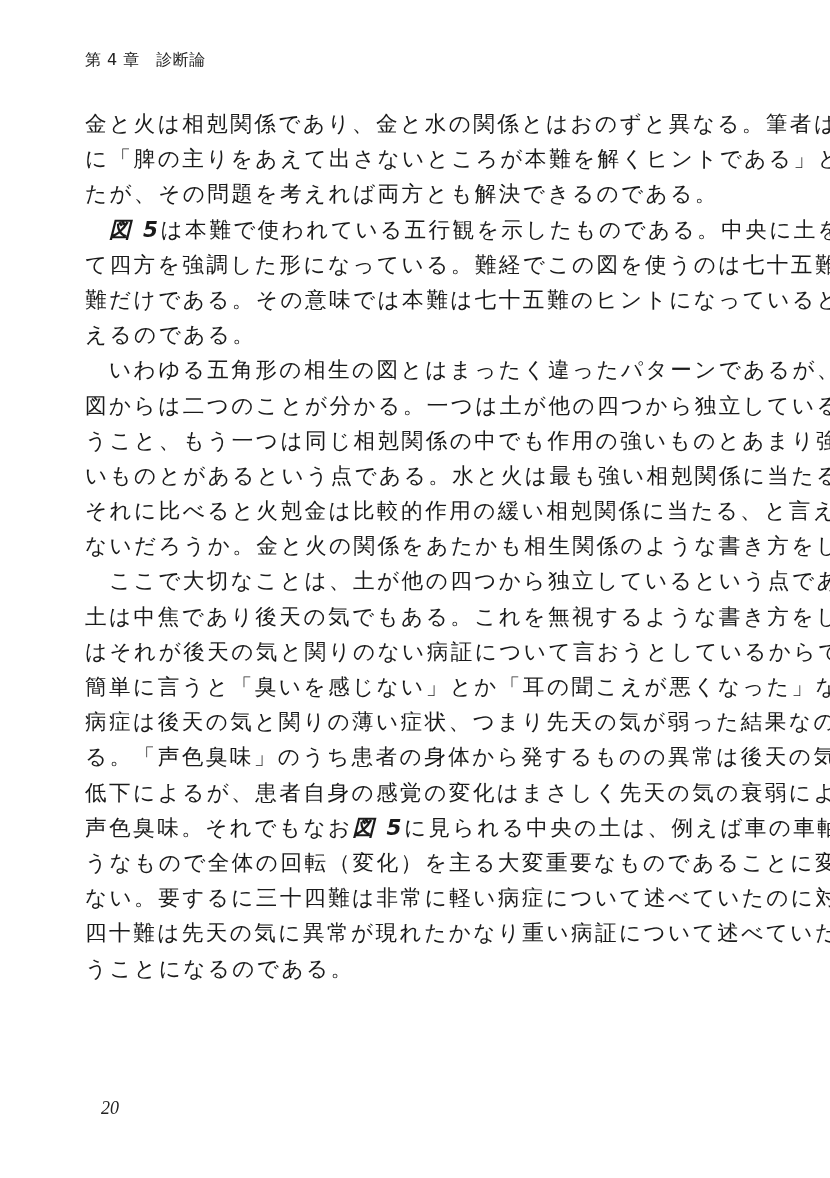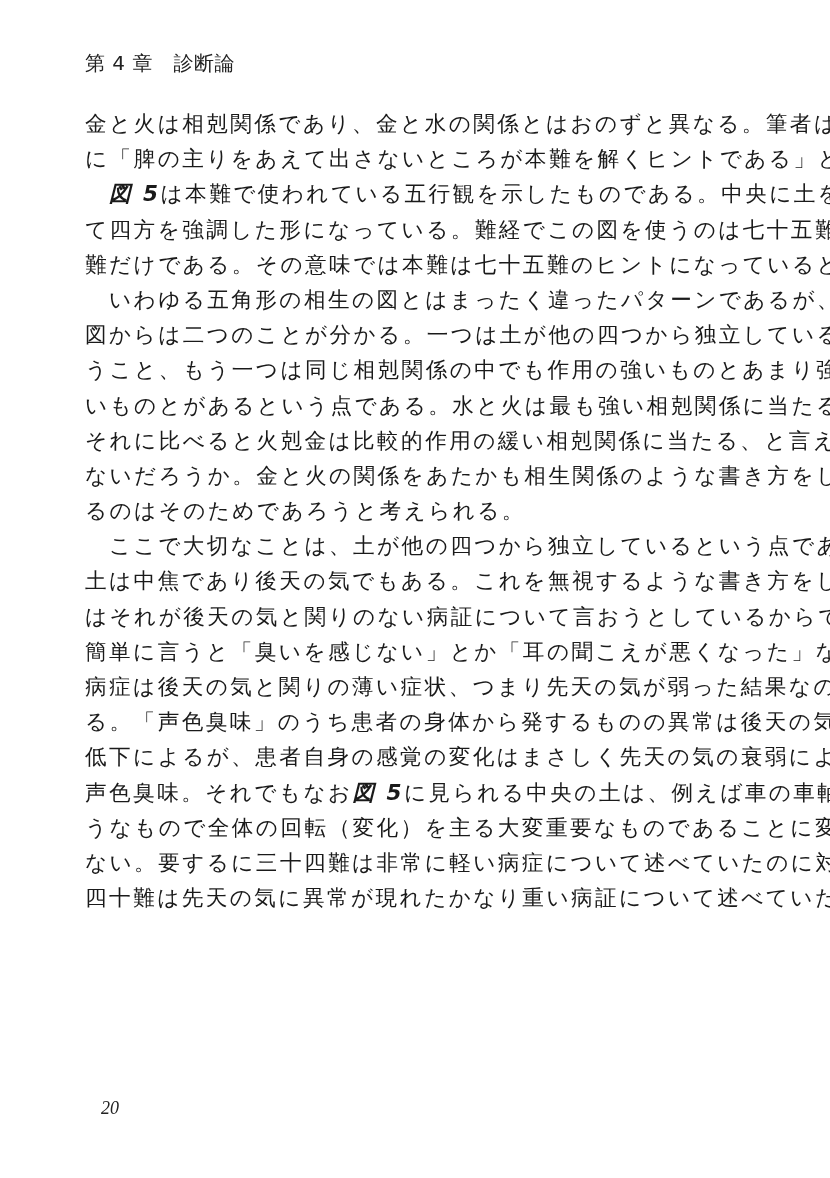--- a/index.html
+++ b/index.html
@@ -12,21 +12,21 @@
       height: 1178px;
       position: relative;
       overflow: hidden;
       color: #1a1a1a;
     }
     .running-head {
       position: absolute;
       left: 85px;
       top: 50px;
       font-family: "DejaVu Sans", "Liberation Sans", sans-serif;
-      font-size: 20px;
+      font-size: 16px;
       letter-spacing: 0.5px;
       color: #222;
       white-space: pre;
     }
     .body-text {
       position: absolute;
       left: 85px;
       top: 106px;
       width: 660px;
       font-family: "DejaVu Serif", "Liberation Serif", serif;
@@ -59,46 +59,48 @@
 </head>
 <body>
 
 <div class="running-head"><span>第 4 章</span><span>　</span><span>診断論</span></div>
 
 <div class="body-text">
 
   <div>
     <span class="line">金と火は相剋関係であり、金と水の関係とはおのずと異なる。筆者は始め</span>
     <span class="line">に「脾の主りをあえて出さないところが本難を解くヒントである」と書い</span>
+    <span class="line">たが、その問題を考えれば両方とも解決できるのである。</span>
   </div>
 
   <div>
     <span class="line"><span>　</span><span class="fig-ref">図 5</span><span>は本難で使われている五行観を示したものである。中央に土を配し</span></span>
     <span class="line">て四方を強調した形になっている。難経でこの図を使うのは七十五難と本</span>
     <span class="line">難だけである。その意味では本難は七十五難のヒントになっているとも言</span>
+    <span class="line">えるのである。</span>
   </div>
 
   <div>
     <span class="line">　いわゆる五角形の相生の図とはまったく違ったパターンであるが、この</span>
     <span class="line">図からは二つのことが分かる。一つは土が他の四つから独立しているとい</span>
     <span class="line">うこと、もう一つは同じ相剋関係の中でも作用の強いものとあまり強くな</span>
     <span class="line">いものとがあるという点である。水と火は最も強い相剋関係に当たるが、</span>
     <span class="line">それに比べると火剋金は比較的作用の緩い相剋関係に当たる、と言えはし</span>
     <span class="line">ないだろうか。金と火の関係をあたかも相生関係のような書き方をしてい</span>
-    <span class="line">るのはそのためであろうと考えられる。</span>
   </div>
 
   <div>
     <span class="line">　ここで大切なことは、土が他の四つから独立しているという点である。</span>
     <span class="line">土は中焦であり後天の気でもある。これを無視するような書き方をしたの</span>
     <span class="line">はそれが後天の気と関りのない病証について言おうとしているからである。</span>
     <span class="line">簡単に言うと「臭いを感じない」とか「耳の聞こえが悪くなった」などの</span>
     <span class="line">病症は後天の気と関りの薄い症状、つまり先天の気が弱った結果なのであ</span>
     <span class="line">る。「声色臭味」のうち患者の身体から発するものの異常は後天の気の力の</span>
     <span class="line">低下によるが、患者自身の感覚の変化はまさしく先天の気の衰弱によるも</span>
     <span class="line"><span>声色臭味。それでもなお</span><span class="fig-ref">図 5</span><span>に見られる中央の土は、例えば車の車軸のよ</span></span>
     <span class="line">うなもので全体の回転（変化）を主る大変重要なものであることに変わりは</span>
     <span class="line">ない。要するに三十四難は非常に軽い病症について述べていたのに対して、</span>
     <span class="line">四十難は先天の気に異常が現れたかなり重い病証について述べていたとい</span>
+    <span class="line">うことになるのである。</span>
   </div>
 </div>
 
 <div class="page-number">20</div>
 
 </body></html>

